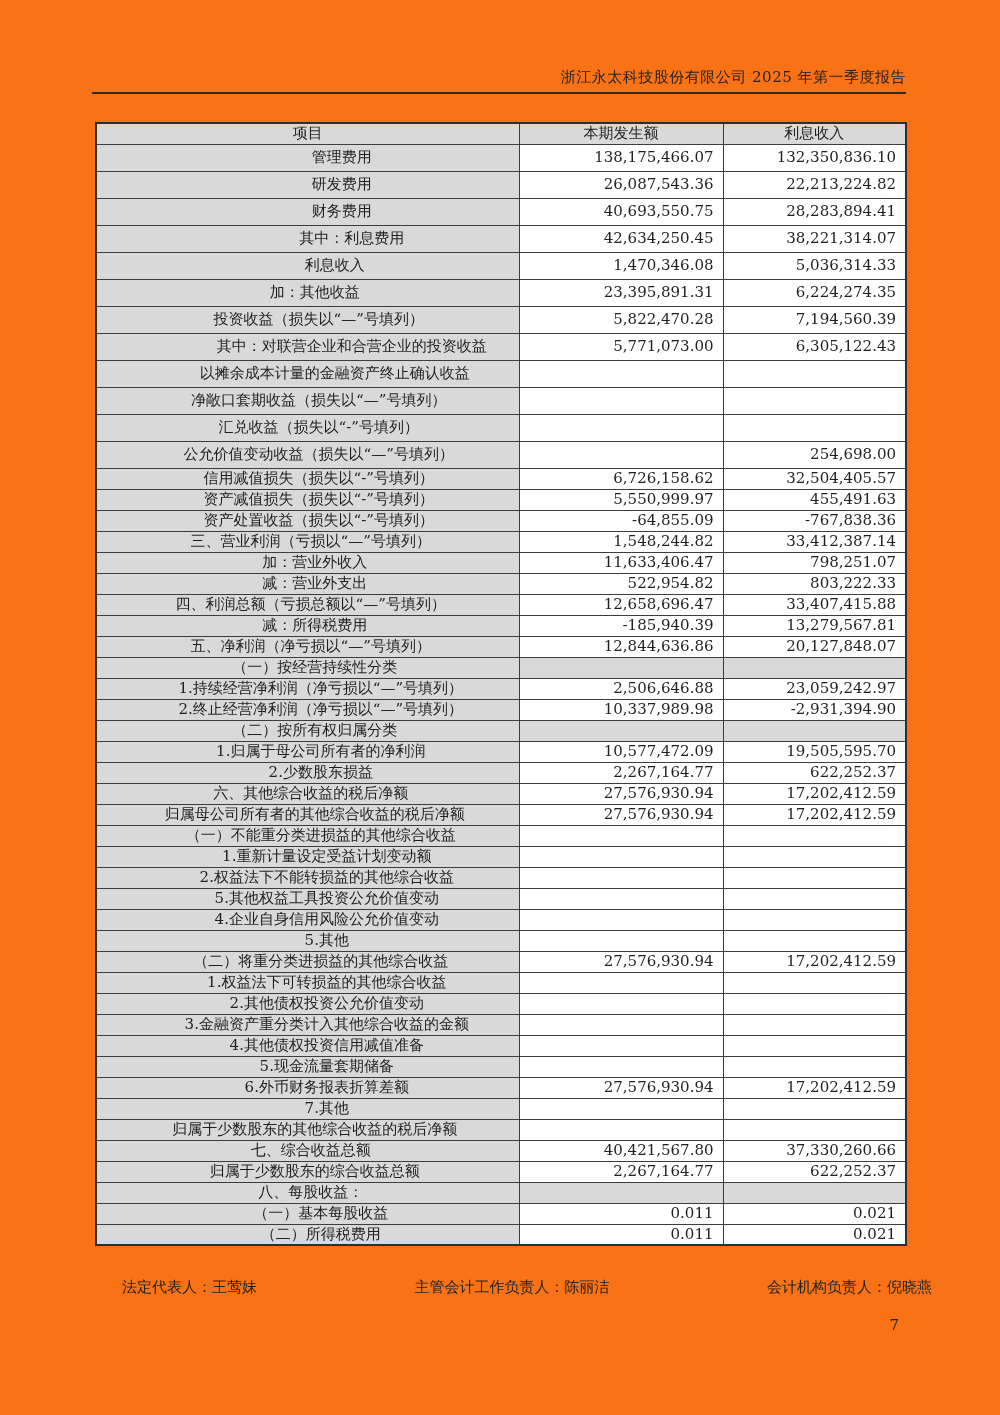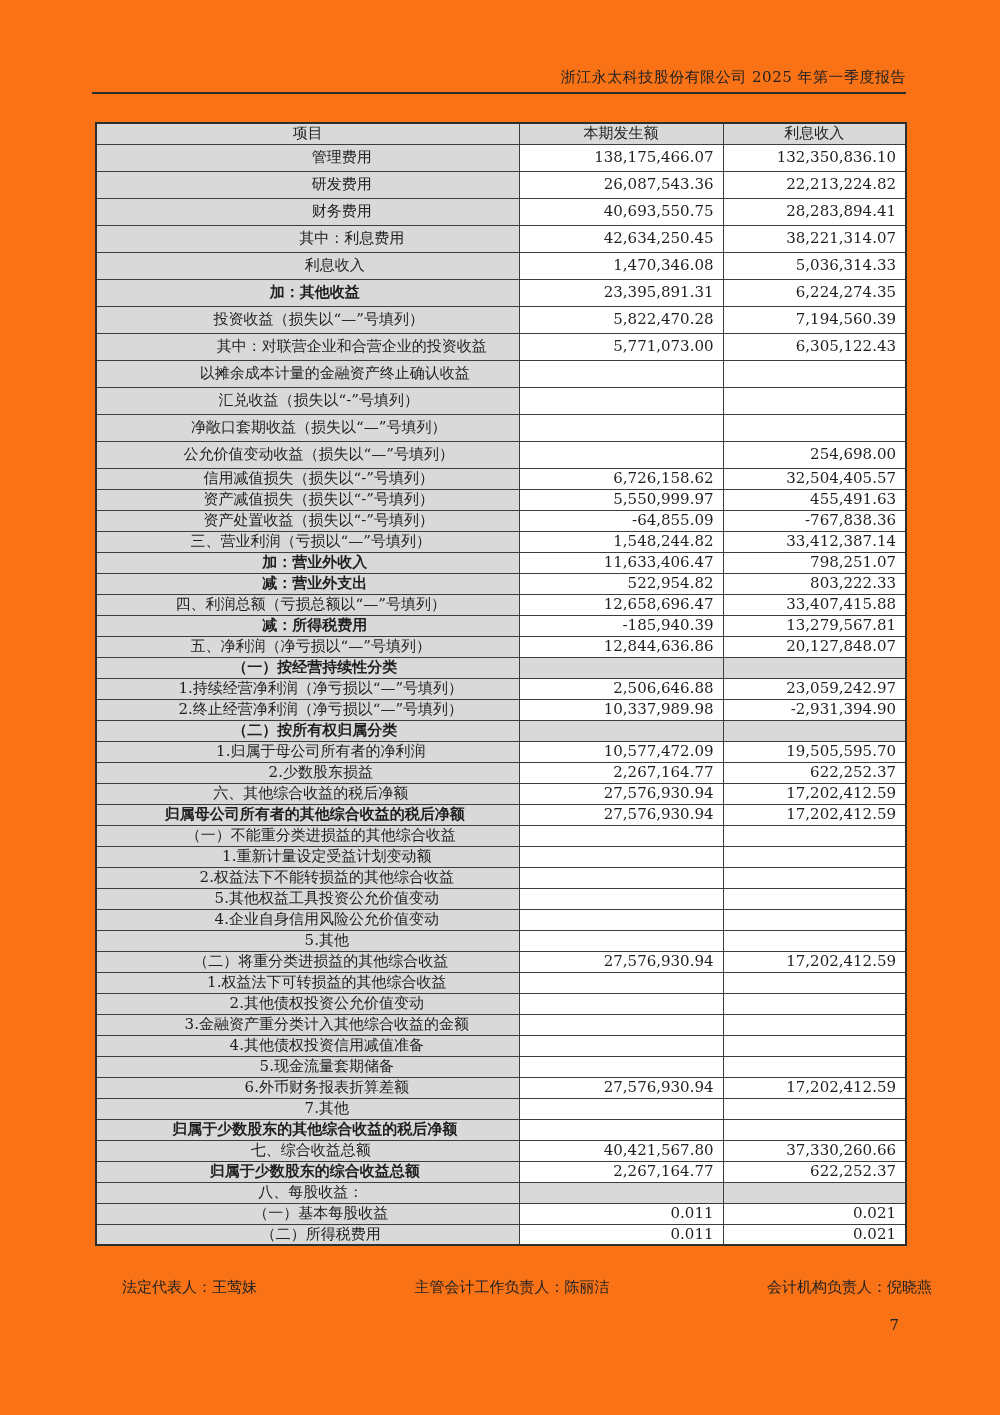--- a/index.html
+++ b/index.html
@@ -48,21 +48,21 @@
     font-weight: normal;
     height: 20px;
     padding: 0 4px;
   }
   table.fin tr { height: 21px; }
   table.fin tr.tall { height: 27px; }
   td.label { background: #d9d9d9; text-align: center; }
   td.amount { background: #ffffff; text-align: right; padding-right: 9px; }
   tr.shaded td.amount { background: #d9d9d9; }
   .ind0 { padding-left: 6px; }
-  .ind1 { padding-left: 14px; font-weight: bold; }
+  .ind1 { padding-left: 14px; }
   .ind2 { padding-left: 26px; }
   .ind3 { padding-left: 38px; }
   .ind4 { padding-left: 22px; }
   .ind5 { padding-left: 68px; }
   .ind6 { padding-left: 88px; }
   .ind7 { padding-left: 54px; }
 
   .signatures {
     position: absolute;
     top: 1278px; left: 95px; width: 810px;
@@ -141,26 +141,26 @@
           <td class="label ind6">其中：对联营企业和合营企业的投资收益</td>
           <td class="amount">5,771,073.00</td>
           <td class="amount">6,305,122.43</td>
         </tr>
         <tr class="tall ">
           <td class="label ind7">以摊余成本计量的金融资产终止确认收益</td>
           <td class="amount"></td>
           <td class="amount"></td>
         </tr>
         <tr class="tall ">
+          <td class="label ind4">净敞口套期收益（损失以“—”号填列）</td>
+          <td class="amount"></td>
+          <td class="amount"></td>
+        </tr>
+        <tr class="tall ">
           <td class="label ind4">汇兑收益（损失以“-”号填列）</td>
-          <td class="amount"></td>
-          <td class="amount"></td>
-        </tr>
-        <tr class="tall ">
-          <td class="label ind4">净敞口套期收益（损失以“—”号填列）</td>
           <td class="amount"></td>
           <td class="amount"></td>
         </tr>
         <tr class="tall ">
           <td class="label ind4">公允价值变动收益（损失以“—”号填列）</td>
           <td class="amount"></td>
           <td class="amount">254,698.00</td>
         </tr>
         <tr class="">
           <td class="label ind4">信用减值损失（损失以“-”号填列）</td>

